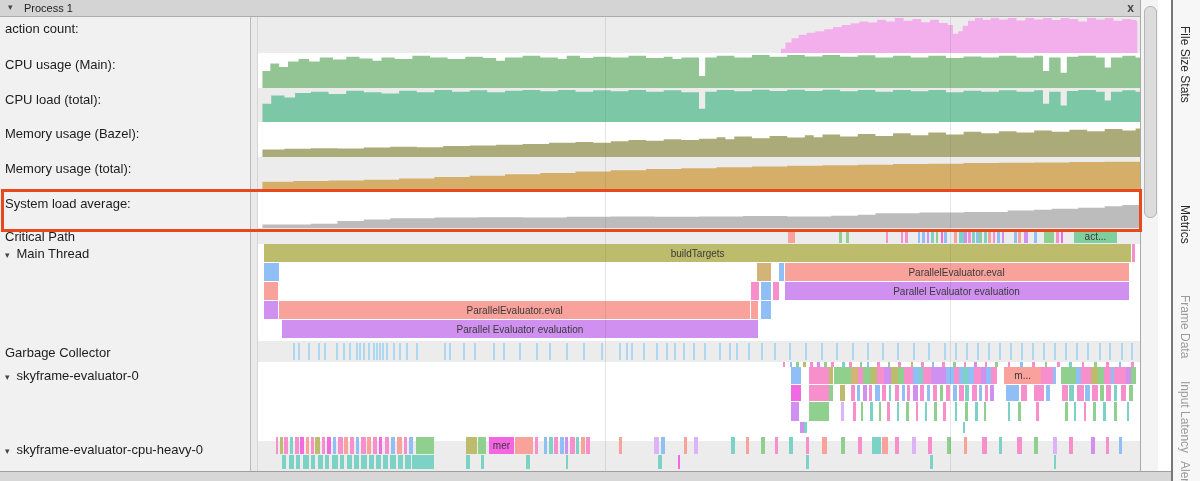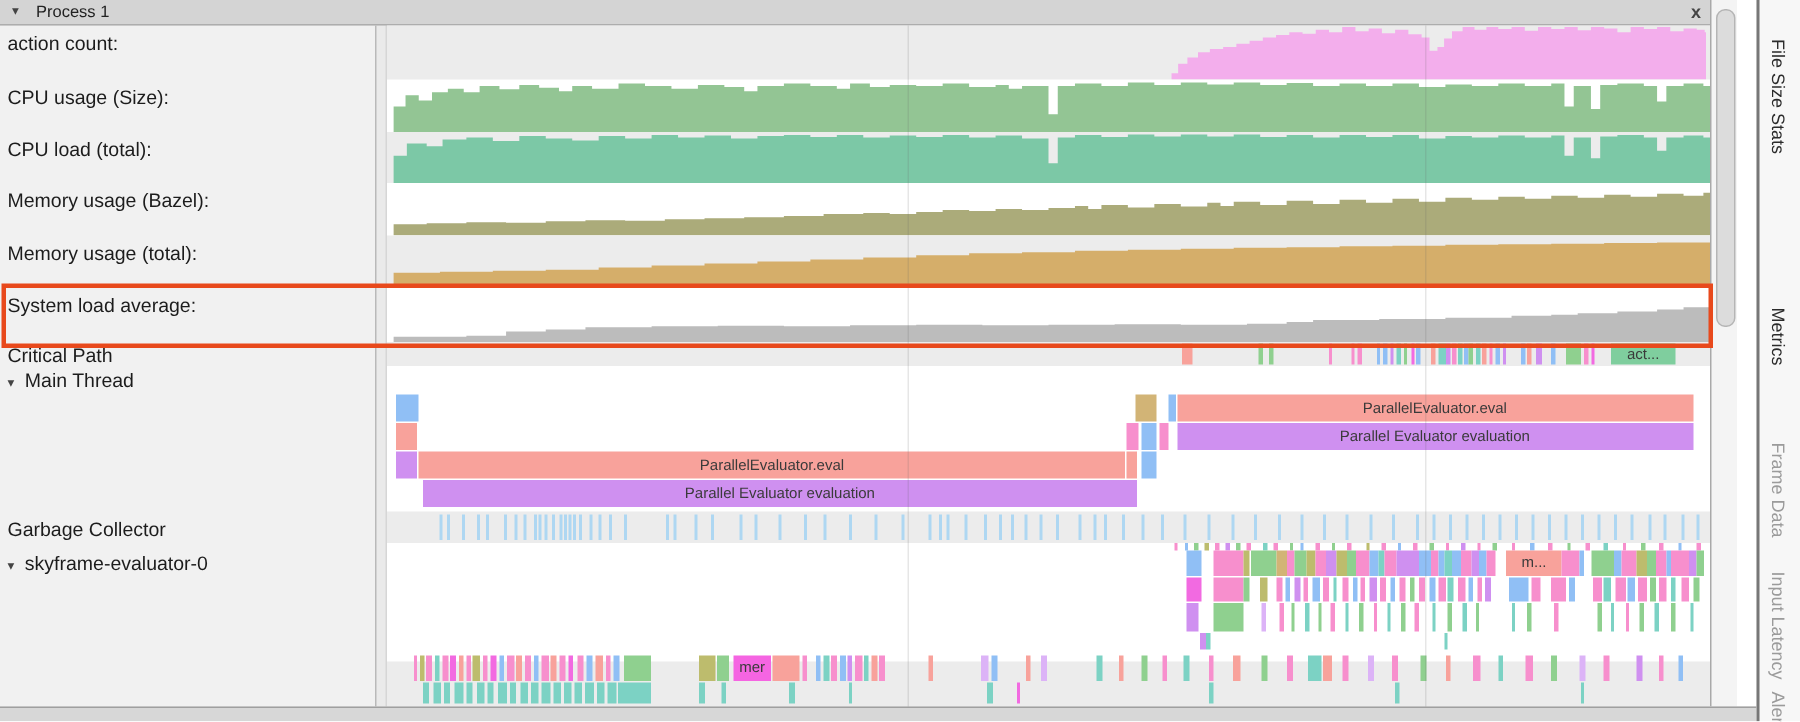--- a/index.html
+++ b/index.html
@@ -65,21 +65,21 @@
           </svg>
         </div>
       <span class="lbl">action count:</span>
     </div>
     <div class="track t-cpub">
       <div class="tchart">
           <svg viewBox="0 0 882 35" preserveAspectRatio="none">
             <path d="M 4.41 35 L4.41 18 L12.347999999999999 18 L12.347999999999999 10.52 L21.168 10.52 L21.168 13.920000000000002 L29.988 13.920000000000002 L29.988 8.48 L40.571999999999996 8.48 L40.571999999999996 6.100000000000001 L51.156 6.100000000000001 L51.156 8.48 L61.74 8.48 L61.74 4.399999999999999 L74.97 4.399999999999999 L74.97 6.440000000000001 L88.2 6.440000000000001 L88.2 3.719999999999999 L101.43 3.719999999999999 L101.43 5.420000000000002 L114.66 5.420000000000002 L114.66 7.799999999999997 L123.48 7.799999999999997 L123.48 4.399999999999999 L136.71 4.399999999999999 L136.71 6.100000000000001 L154.35 6.100000000000001 L154.35 2.700000000000003 L171.99 2.700000000000003 L171.99 4.399999999999999 L189.63 4.399999999999999 L189.63 6.100000000000001 L207.27 6.100000000000001 L207.27 3.719999999999999 L224.91 3.719999999999999 L224.91 5.079999999999998 L238.14000000000001 5.079999999999998 L238.14000000000001 7.799999999999997 L246.96 7.799999999999997 L246.96 4.399999999999999 L264.6 4.399999999999999 L264.6 2.700000000000003 L282.24 2.700000000000003 L282.24 4.399999999999999 L299.88 4.399999999999999 L299.88 6.100000000000001 L308.7 6.100000000000001 L308.7 2.700000000000003 L321.93 2.700000000000003 L321.93 5.079999999999998 L335.16 5.079999999999998 L335.16 3.719999999999999 L352.8 3.719999999999999 L352.8 4.399999999999999 L370.44 4.399999999999999 L370.44 2.700000000000003 L388.08000000000004 2.700000000000003 L388.08000000000004 5.079999999999998 L405.72 5.079999999999998 L405.72 3.719999999999999 L414.54 3.719999999999999 L414.54 6.100000000000001 L423.36 6.100000000000001 L423.36 4.399999999999999 L441 4.399999999999999 L441 23.1 L447.17400000000004 23.1 L447.17400000000004 4.399999999999999 L458.64 4.399999999999999 L458.64 2.700000000000003 L476.28000000000003 2.700000000000003 L476.28000000000003 4.399999999999999 L493.92 4.399999999999999 L493.92 2.020000000000003 L511.56 2.020000000000003 L511.56 3.719999999999999 L529.2 3.719999999999999 L529.2 2.020000000000003 L546.84 2.020000000000003 L546.84 3.379999999999999 L564.48 3.379999999999999 L564.48 2.020000000000003 L582.12 2.020000000000003 L582.12 3.719999999999999 L599.76 3.719999999999999 L599.76 2.3599999999999994 L617.4 2.3599999999999994 L617.4 4.399999999999999 L635.04 4.399999999999999 L635.04 2.700000000000003 L652.6800000000001 2.700000000000003 L652.6800000000001 4.399999999999999 L670.32 4.399999999999999 L670.32 2.700000000000003 L687.96 2.700000000000003 L687.96 5.079999999999998 L705.6 5.079999999999998 L705.6 3.379999999999999 L723.24 3.379999999999999 L723.24 4.399999999999999 L740.88 4.399999999999999 L740.88 2.700000000000003 L758.52 2.700000000000003 L758.52 4.399999999999999 L776.1600000000001 4.399999999999999 L776.1600000000001 2.700000000000003 L784.98 2.700000000000003 L784.98 18 L791.154 18 L791.154 4.399999999999999 L802.62 4.399999999999999 L802.62 19.7 L808.7940000000001 19.7 L808.7940000000001 3.719999999999999 L820.26 3.719999999999999 L820.26 2.700000000000003 L837.9 2.700000000000003 L837.9 4.399999999999999 L846.72 4.399999999999999 L846.72 14.600000000000001 L852.894 14.600000000000001 L852.894 4.399999999999999 L864.36 4.399999999999999 L864.36 2.700000000000003 L877.59 2.700000000000003 L877.59 4.399999999999999 L882 4.399999999999999 L882 5.079999999999998 L882 5.079999999999998 L882 35 Z" fill="#93c594"></path>
           </svg>
         </div>
-      <span class="lbl">CPU usage (Size):</span>
+      <span class="lbl">CPU usage (Main):</span>
     </div>
     <div class="track t-cput">
       <div class="tchart bg-g">
           <svg viewBox="0 0 882 34" preserveAspectRatio="none">
             <path d="M 4.41 34 L4.41 15.849999999999998 L13.23 15.849999999999998 L13.23 7.599999999999998 L26.46 7.599999999999998 L26.46 9.580000000000002 L37.044000000000004 9.580000000000002 L37.044000000000004 4.960000000000001 L52.92 4.960000000000001 L52.92 3.639999999999997 L70.56 3.639999999999997 L70.56 5.949999999999999 L88.2 5.949999999999999 L88.2 2.650000000000002 L105.84 2.650000000000002 L105.84 4.300000000000001 L123.48 4.300000000000001 L123.48 5.620000000000001 L141.12 5.620000000000001 L141.12 2.650000000000002 L158.76 2.650000000000002 L158.76 4.300000000000001 L176.4 4.300000000000001 L176.4 1.990000000000002 L194.04000000000002 1.990000000000002 L194.04000000000002 3.639999999999997 L211.68 3.639999999999997 L211.68 2.3200000000000003 L229.32 2.3200000000000003 L229.32 4.300000000000001 L246.96 4.300000000000001 L246.96 2.650000000000002 L264.6 2.650000000000002 L264.6 1.990000000000002 L282.24 1.990000000000002 L282.24 3.3099999999999987 L299.88 3.3099999999999987 L299.88 1.990000000000002 L317.52 1.990000000000002 L317.52 3.639999999999997 L335.16 3.639999999999997 L335.16 2.3200000000000003 L352.8 2.3200000000000003 L352.8 3.3099999999999987 L370.44 3.3099999999999987 L370.44 1.990000000000002 L388.08000000000004 1.990000000000002 L388.08000000000004 3.639999999999997 L405.72 3.639999999999997 L405.72 2.3200000000000003 L423.36 2.3200000000000003 L423.36 4.300000000000001 L441 4.300000000000001 L441 20.799999999999997 L447.17400000000004 20.799999999999997 L447.17400000000004 3.639999999999997 L458.64 3.639999999999997 L458.64 1.990000000000002 L476.28000000000003 1.990000000000002 L476.28000000000003 3.3099999999999987 L493.92 3.3099999999999987 L493.92 1.6600000000000037 L511.56 1.6600000000000037 L511.56 2.9800000000000004 L529.2 2.9800000000000004 L529.2 1.6600000000000037 L546.84 1.6600000000000037 L546.84 2.9800000000000004 L564.48 2.9800000000000004 L564.48 1.6600000000000037 L582.12 1.6600000000000037 L582.12 3.3099999999999987 L599.76 3.3099999999999987 L599.76 1.990000000000002 L617.4 1.990000000000002 L617.4 3.639999999999997 L635.04 3.639999999999997 L635.04 1.990000000000002 L652.6800000000001 1.990000000000002 L652.6800000000001 3.3099999999999987 L670.32 3.3099999999999987 L670.32 1.990000000000002 L687.96 1.990000000000002 L687.96 4.300000000000001 L705.6 4.300000000000001 L705.6 2.650000000000002 L723.24 2.650000000000002 L723.24 3.639999999999997 L740.88 3.639999999999997 L740.88 2.3200000000000003 L758.52 2.3200000000000003 L758.52 3.639999999999997 L776.1600000000001 3.639999999999997 L776.1600000000001 2.3200000000000003 L784.98 2.3200000000000003 L784.98 15.849999999999998 L791.154 15.849999999999998 L791.154 3.639999999999997 L802.62 3.639999999999997 L802.62 17.5 L808.7940000000001 17.5 L808.7940000000001 2.9800000000000004 L820.26 2.9800000000000004 L820.26 1.990000000000002 L837.9 1.990000000000002 L837.9 3.639999999999997 L846.72 3.639999999999997 L846.72 12.55 L852.894 12.55 L852.894 3.639999999999997 L864.36 3.639999999999997 L864.36 2.3200000000000003 L877.59 2.3200000000000003 L877.59 3.639999999999997 L882 3.639999999999997 L882 4.300000000000001 L882 4.300000000000001 L882 34 Z" fill="#7cc8a6"></path>
           </svg>
         </div>
       <span class="lbl">CPU load (total):</span>
     </div>
     <div class="track t-memb">
@@ -143,20 +143,26 @@
           <div class="blk" style="left: 90.5%; width: 0.3%; background: rgb(247, 143, 205);"></div>
           <div class="blk" style="left: 91%; width: 0.3%; background: rgb(242, 106, 225);"></div>
           <div class="blk badge" style="left: 92.5%; width: 4.9%; background: rgb(127, 206, 158);">
             <span>act...</span>
           </div>
         </div>
       <span class="lbl" style="top:1px">Critical Path</span>
     </div>
 
     <div class="track t-main">
+      <div class="mrow mr0">
+          <div class="blk badge" style="left: 0.7%; width: 98.3%; background: rgb(189, 188, 109);">
+            <span>buildTargets</span>
+          </div>
+          <div class="blk" style="left: 99.1%; width: 0.3%; background: rgb(247, 143, 205);"></div>
+        </div>
       <div class="mrow mr1">
           <div class="blk" style="left: 0.7%; width: 1.7%; background: rgb(144, 191, 245);"></div>
           <div class="blk" style="left: 56.6%; width: 1.6%; background: rgb(210, 180, 118);"></div>
           <div class="blk" style="left: 59.1%; width: 0.5%; background: rgb(144, 191, 245);"></div>
           <div class="blk badge" style="left: 59.7%; width: 39%; background: rgb(248, 162, 155);">
             <span>ParallelEvaluator.eval</span>
           </div>
         </div>
       <div class="mrow mr2">
           <div class="blk" style="left: 0.7%; width: 1.6%; background: rgb(248, 162, 155);"></div>
@@ -528,20 +534,21 @@
           <div class="blk" style="left: 23.6%; width: 0.4%; background: rgb(124, 210, 196);"></div>
           <div class="blk" style="left: 25.3%; width: 0.3%; background: rgb(124, 210, 196);"></div>
           <div class="blk" style="left: 30.4%; width: 0.4%; background: rgb(124, 210, 196);"></div>
           <div class="blk" style="left: 34.9%; width: 0.3%; background: rgb(124, 210, 196);"></div>
           <div class="blk" style="left: 45.4%; width: 0.4%; background: rgb(124, 210, 196);"></div>
           <div class="blk" style="left: 47.6%; width: 0.25%; background: rgb(242, 106, 225);"></div>
           <div class="blk" style="left: 62.1%; width: 0.4%; background: rgb(124, 210, 196);"></div>
           <div class="blk" style="left: 76.2%; width: 0.3%; background: rgb(124, 210, 196);"></div>
           <div class="blk" style="left: 90.2%; width: 0.3%; background: rgb(124, 210, 196);"></div>
         </div>
+      <span class="lbl lbl-ind" style="top:6px;left:0"><span class="tri">▾</span><span>skyframe-evaluator-cpu-heavy-0</span></span>
     </div>
 
     <div class="grid" style="left:605px"></div>
     <div class="grid" style="left:950px"></div>
     <div class="hl"></div>
   </div>
 
   <div class="vsb">
     <div class="thumb"></div>
   </div>

